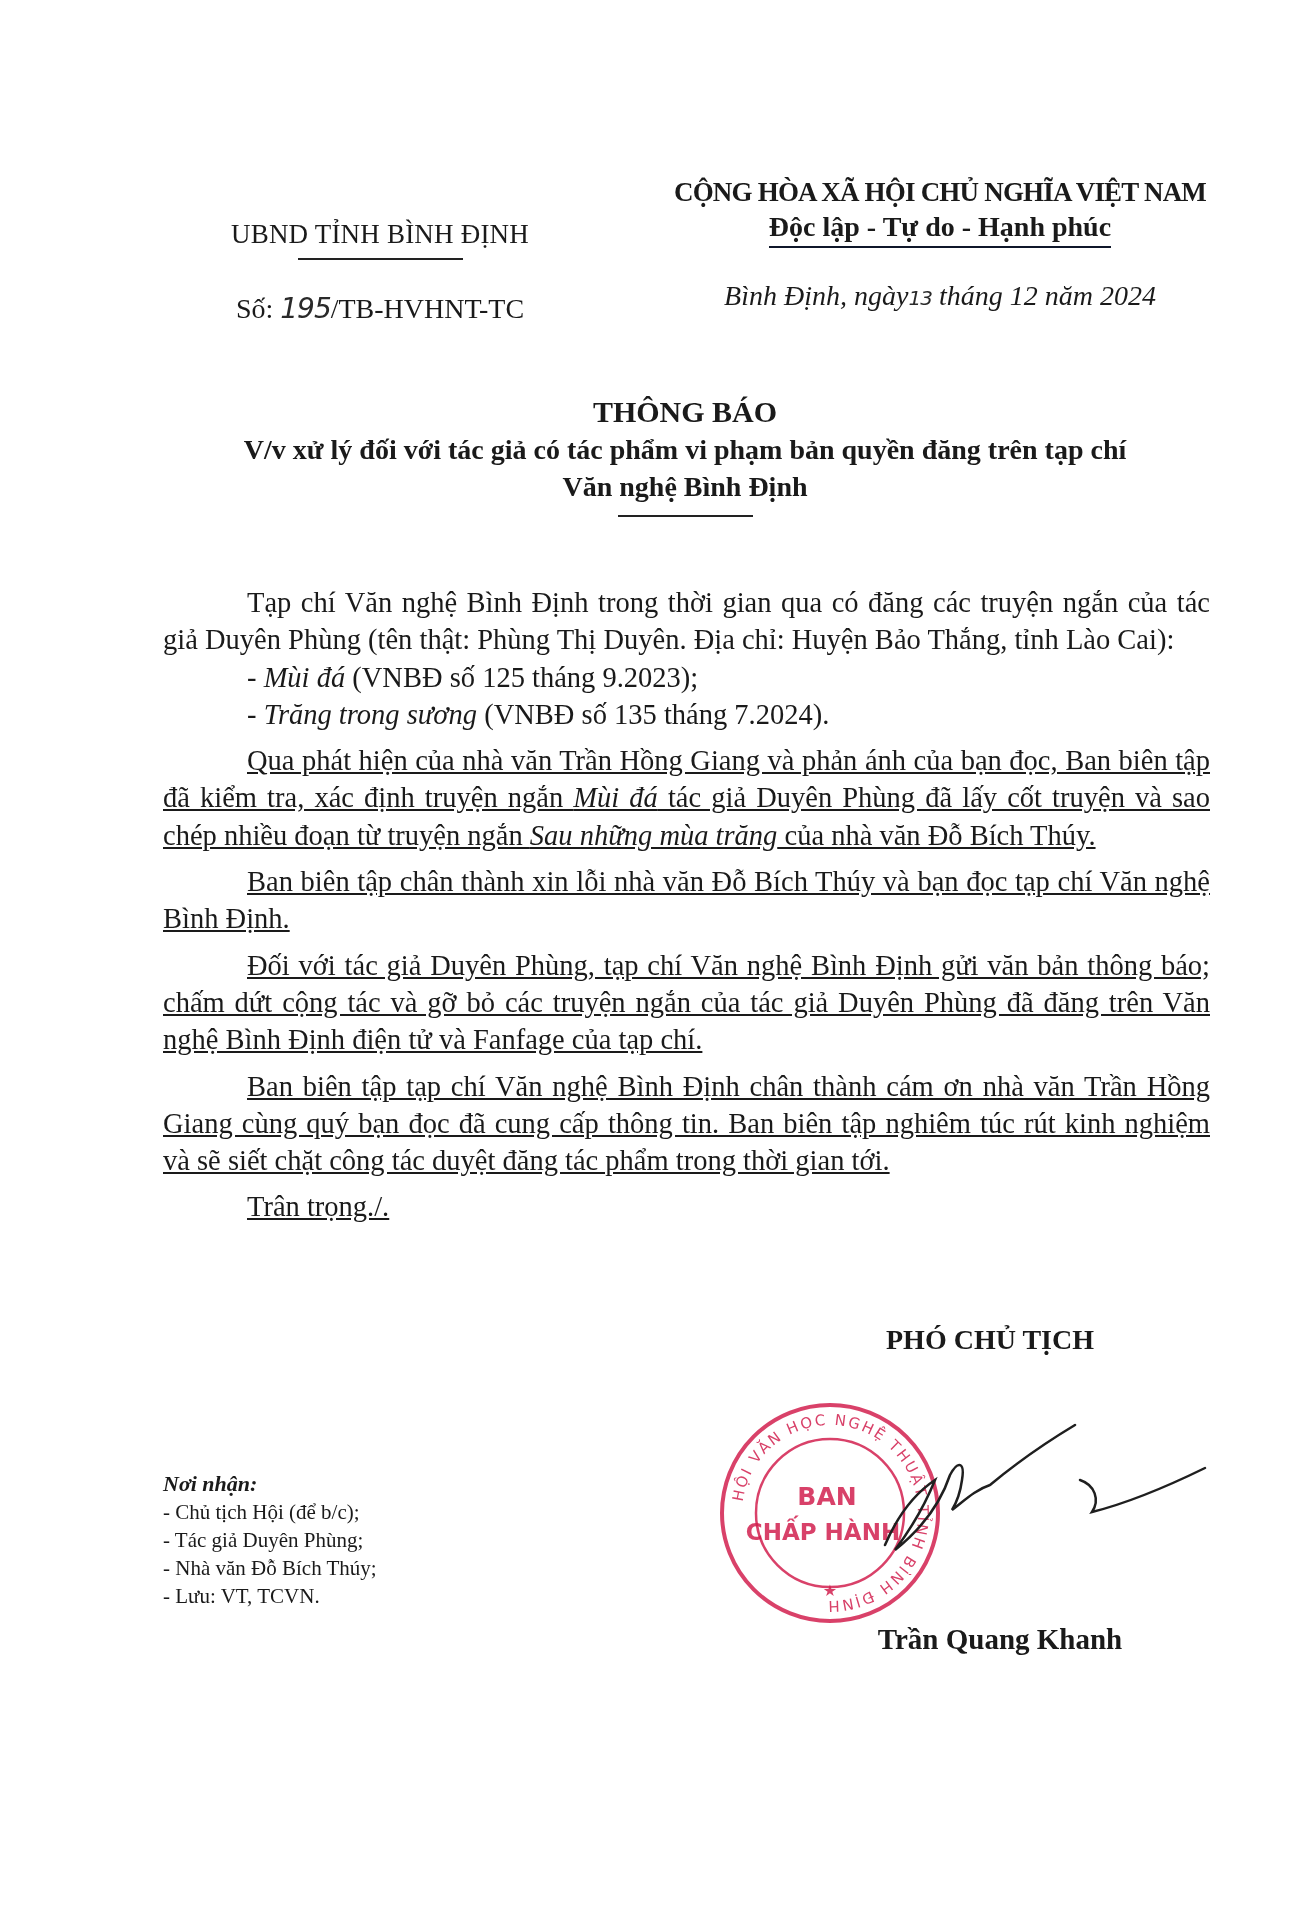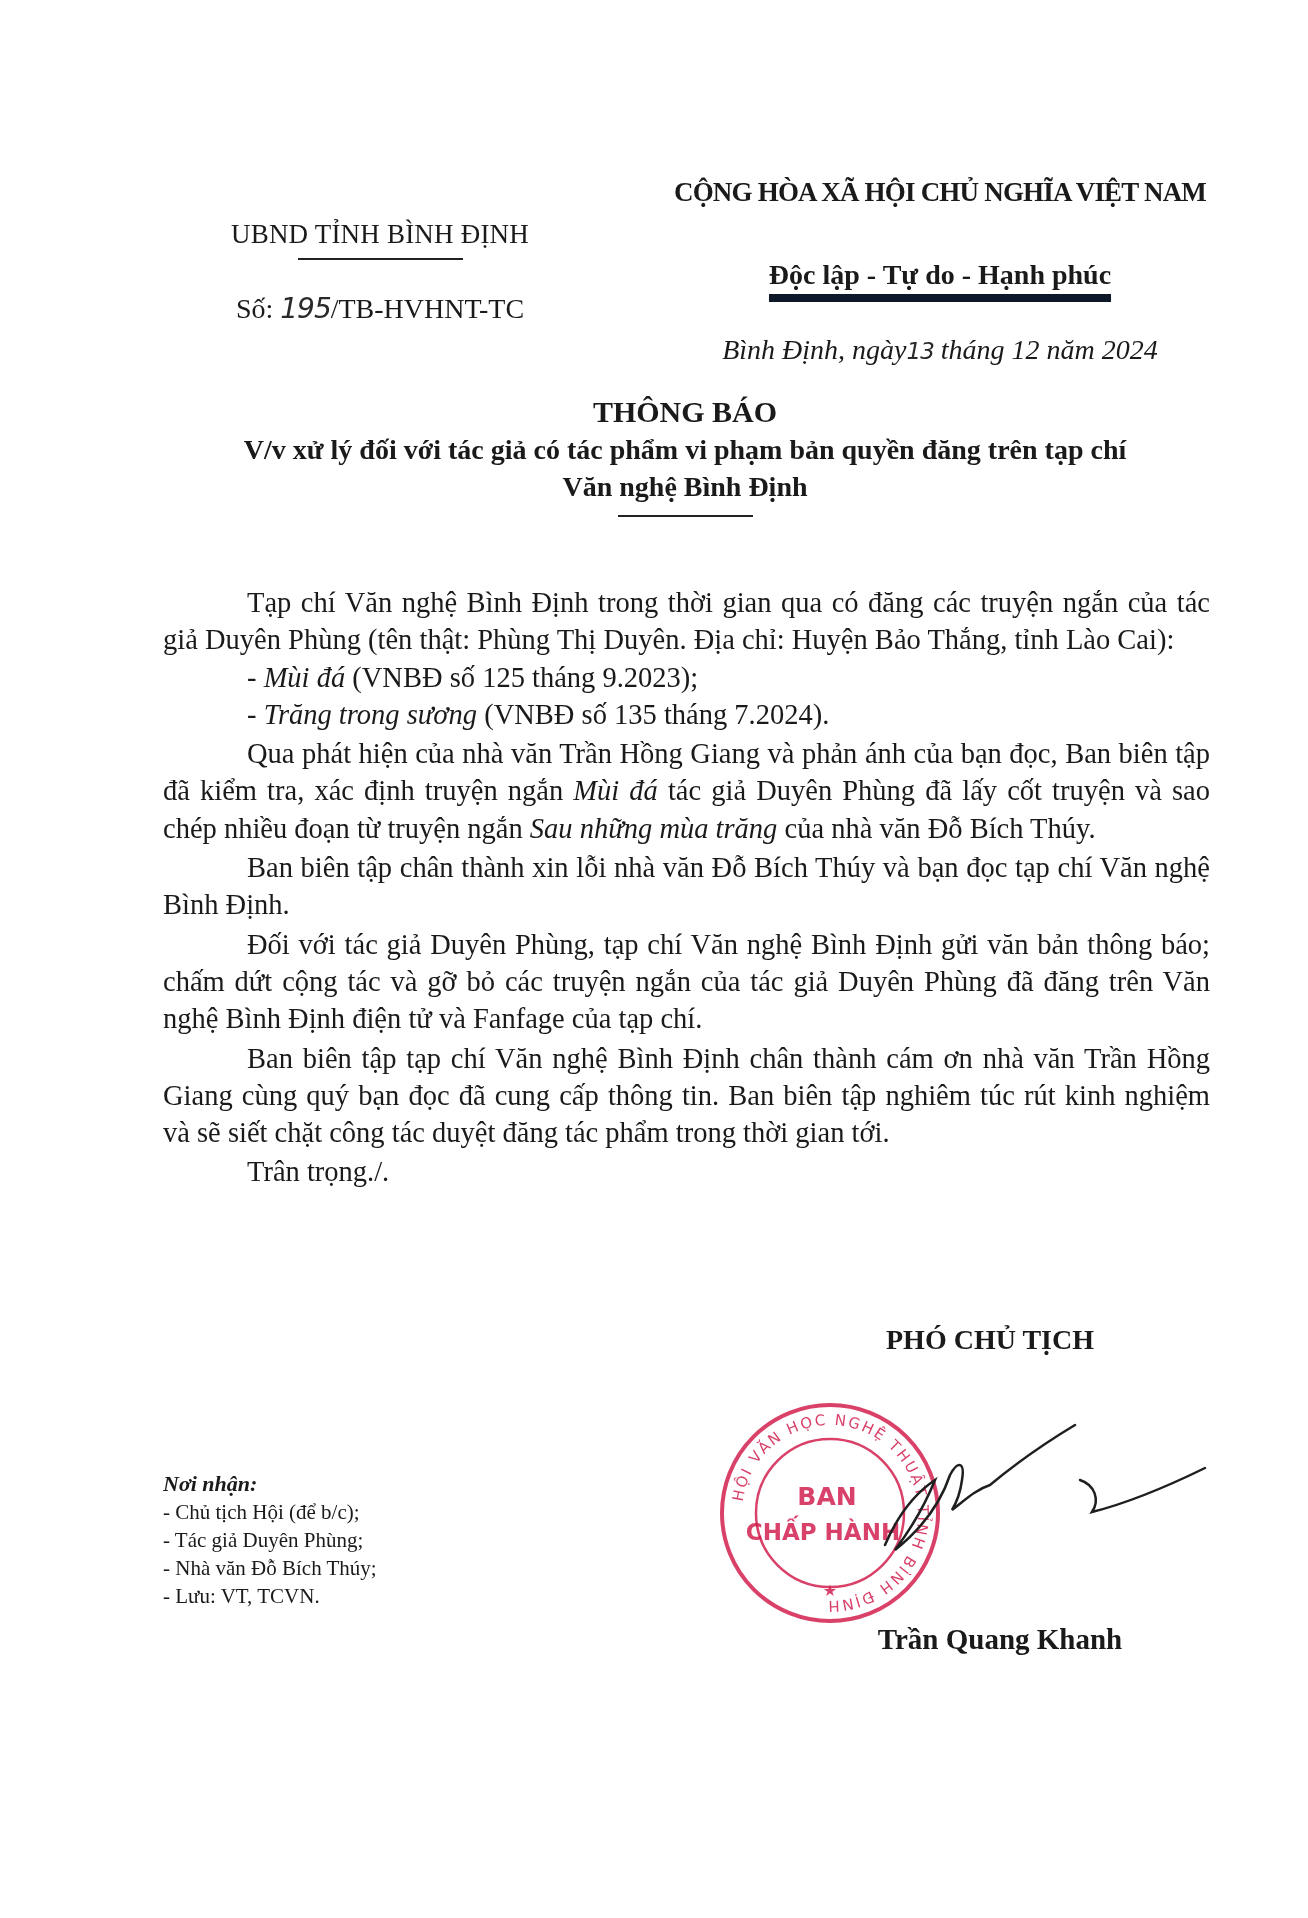--- a/index.html
+++ b/index.html
@@ -16,34 +16,34 @@
   #hdr-left { left: 140px; top: 175px; width: 480px; margin-top: 42px; }
   #hdr-left .l1 { font-size: 27px; line-height: 34px; letter-spacing: 0.2px; }
   #hdr-left .l2 { font-size: 29px; line-height: 36px; font-weight: bold; }
   #hdr-left .rule { width: 165px; height: 2px; background: #222; margin: 7px auto 0; }
   #hdr-left .num { font-size: 28px; line-height: 34px; margin-top: 32px; }
   .hand { font-family: "DejaVu Sans", sans-serif; font-style: italic; color: #2a2a2a; letter-spacing: -1px; }
 
   
   #hdr-right { left: 650px; top: 175px; width: 580px; }
   #hdr-right .l1 { font-size: 27px; line-height: 34px; font-weight: bold; letter-spacing: -0.8px; }
-  #hdr-right .l2 { font-size: 28px; line-height: 36px; font-weight: bold; display: inline-block; border-bottom: 8px solid #0f172a; padding-bottom: 1px; margin-top: 48px; }
+  #hdr-right .l2 { font-size: 28px; line-height: 36px; font-weight: bold; display: inline-block; border-bottom: 2px solid #0f172a; padding-bottom: 1px; }
   #hdr-right .date { font-size: 28px; line-height: 34px; font-style: italic; margin-top: 31px; }
 
   
   #title { left: 140px; top: 393px; width: 1090px; }
   #title .t1 { font-size: 30px; line-height: 38px; font-weight: bold; }
   #title .t2 { font-size: 28px; line-height: 37px; font-weight: bold; }
   #title .rule { width: 135px; height: 2px; background: #222; margin: 10px auto 0; }
 
   
   #body { left: 163px; top: 584px; width: 1047px; font-size: 28.5px; line-height: 37.3px; text-align: justify; }
   #body p { margin: 0; }
   #body .ind { text-indent: 84px; }
-  #body .gap { margin-top: 2px; }
+  #body .gap { margin-top: 9px; text-decoration: underline; }
   #body .item { padding-left: 84px; text-align: left; }
 
   
   #sig-title { left: 800px; top: 1322px; width: 380px; font-size: 28px; line-height: 35px; font-weight: bold; }
   #sig-name { left: 830px; top: 1622px; width: 340px; font-size: 29px; line-height: 34px; font-weight: bold; }
 
   
   #recip { left: 163px; top: 1440px; width: 340px; font-size: 21px; line-height: 28px; }
   #recip .h { font-weight: bold; font-style: italic; font-size: 22px; margin-top: 30px; }
 
@@ -56,21 +56,21 @@
 
 <div id="hdr-left" class="abs center">
   <div class="l1">UBND TỈNH BÌNH ĐỊNH</div>
   <div class="rule"></div>
   <div class="num"><span>Số: </span><span class="hand">195</span><span>/TB-HVHNT-TC</span></div>
 </div>
 
 <div id="hdr-right" class="abs center">
   <div class="l1">CỘNG HÒA XÃ HỘI CHỦ NGHĨA VIỆT NAM</div>
   <div><span class="l2">Độc lập - Tự do - Hạnh phúc</span></div>
-  <div class="date"><span>Bình Định, ngày</span><span class="hand" style="font-size:23px;">13</span><span> tháng 12 năm 2024</span></div>
+  <div class="date"><span>Bình Định, ngày</span><span class="hand" style="font-size:20px;">13</span><span> tháng 12 năm 2024</span></div>
 </div>
 
 <div id="title" class="abs center">
   <div class="t1">THÔNG BÁO</div>
   <div class="t2">V/v xử lý đối với tác giả có tác phẩm vi phạm bản quyền đăng trên tạp chí</div>
   <div class="t2">Văn nghệ Bình Định</div>
   <div class="rule"></div>
 </div>
 
 <div id="body" class="abs">

